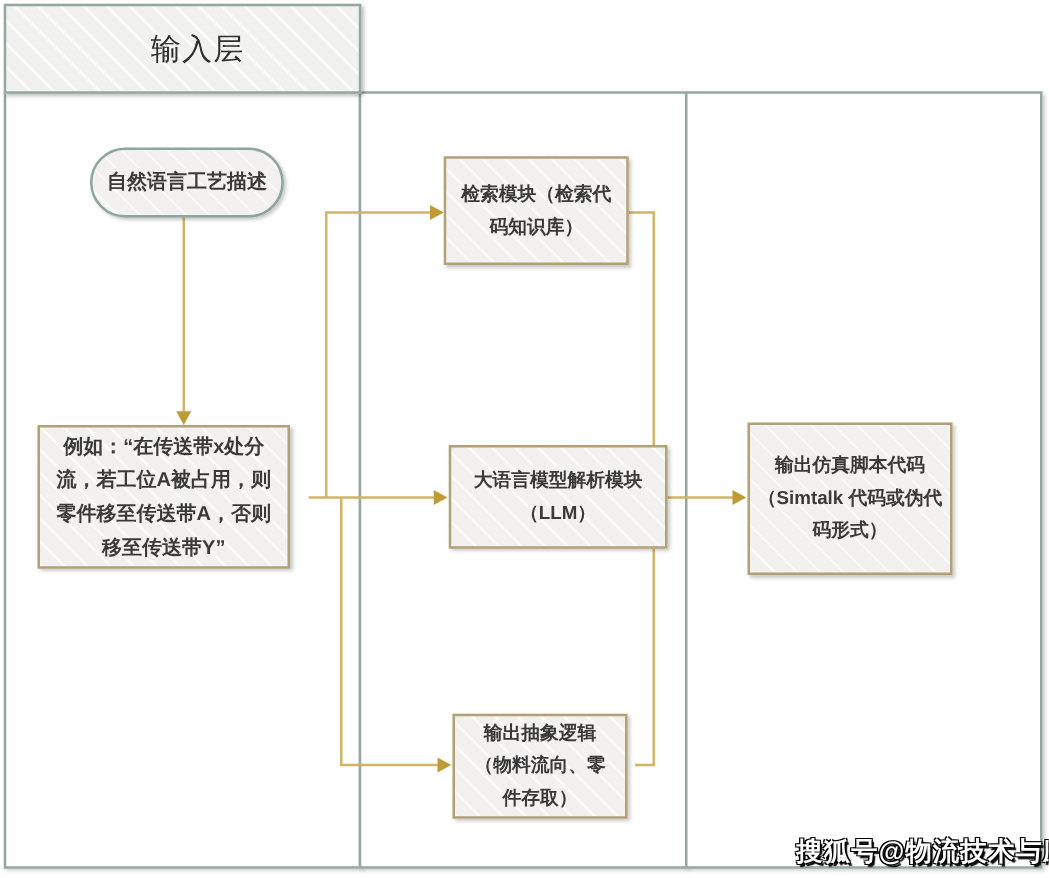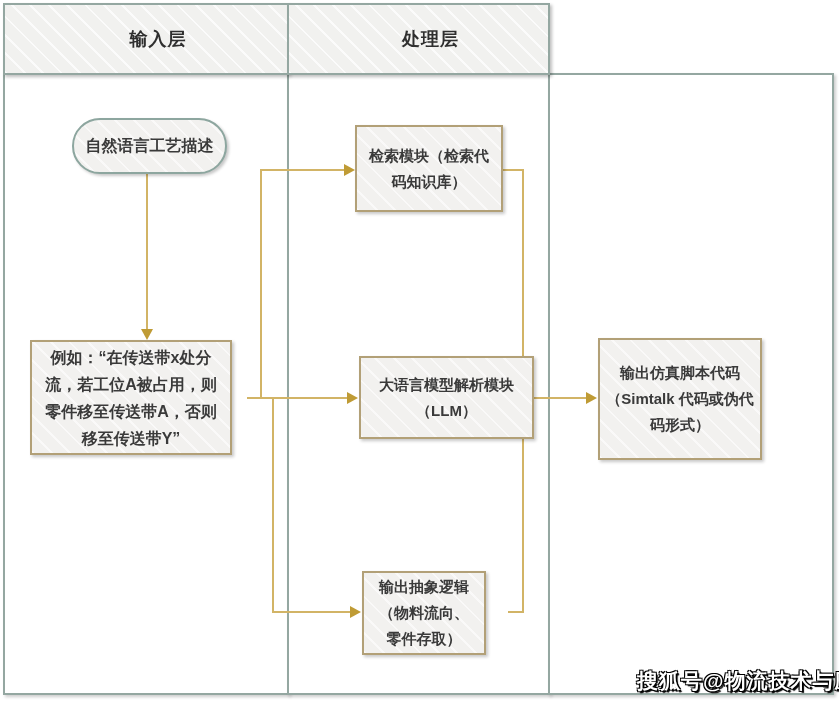--- a/index.html
+++ b/index.html
@@ -15,21 +15,21 @@
     position:absolute;
     box-sizing:border-box;
     border:2px solid #94a7a1;
   }
   .lane-header{
     background-color:#f1f1ef;
     background-image:repeating-linear-gradient(45deg,
       rgba(255,255,255,.75) 0, rgba(255,255,255,.75) 2px,
       rgba(0,0,0,0) 2px, rgba(0,0,0,0) 13px);
     display:flex;align-items:center;justify-content:center;
-    font-size:18px;font-weight:bold;color:#2f2f2f;
+    font-size:24px;font-weight:normal;color:#2f2f2f;
     letter-spacing:1px;
     box-shadow:2px 2px 3px rgba(0,0,0,.25);
     z-index:1;
     padding-left:24px;
   }
   .lane-body{
     background:#ffffff;
     z-index:0;
     box-shadow:2px 2px 3px rgba(0,0,0,.2);
   }
@@ -83,21 +83,20 @@
 </head>
 <body>
 
 <div class="canvas">
 
   <div class="cell lane-body" style="left:3px;top:73px;width:286px;height:622px;"></div>
   <div class="cell lane-body" style="left:287px;top:73px;width:263px;height:622px;"></div>
   <div class="cell lane-body" style="left:548px;top:73px;width:286px;height:622px;"></div>
 
   <div class="cell lane-header" style="left:3px;top:3px;width:286px;height:72px;">输入层</div>
-  <div class="cell lane-header" style="left:287px;top:3px;width:263px;height:72px;">处理层</div>
 
   <svg class="connectors" width="839" height="702" viewBox="0 0 839 702">
     <g fill="none" stroke="#d2b466" stroke-width="2">
       <path d="M147,174 V332"></path>
       <path d="M247,398 H350"></path>
       <path d="M261,398 V170 H347"></path>
       <path d="M273,398 V612 H353"></path>
       <path d="M503,170 H523 V397"></path>
       <path d="M508,612 H523 V399"></path>
       <path d="M508,398 H589"></path>
@@ -112,19 +111,19 @@
   </svg>
 
   <div class="node terminator" style="left:72px;top:118px;width:155px;height:56px;text-align:center;">自然语言工艺描述</div>
 
   <div class="node example" style="left:30px;top:340px;width:202px;height:115px;">例如：“在传送带x处分流，若工位A被占用，则零件移至传送带A，否则移至传送带Y”</div>
 
   <div class="node" style="left:355px;top:125px;width:148px;height:87px;">检索模块（检索代码知识库）</div>
 
   <div class="node" style="left:359px;top:356px;width:175px;height:83px;text-align:center;">大语言模型解析模块（LLM）</div>
 
-  <div class="node" style="left:362px;top:571px;width:124px;height:84px;">输出抽象逻辑（物料流向、零件存取）</div>
+  <div class="node" style="left:362px;top:571px;width:140px;height:84px;">输出抽象逻辑（物料流向、零件存取）</div>
 
   <div class="node output" style="left:598px;top:338px;width:164px;height:122px;">输出仿真脚本代码（Simtalk 代码或伪代码形式）</div>
 
   <div class="watermark">搜狐号@物流技术与应用</div>
 
 </div>
 
 </body></html>

